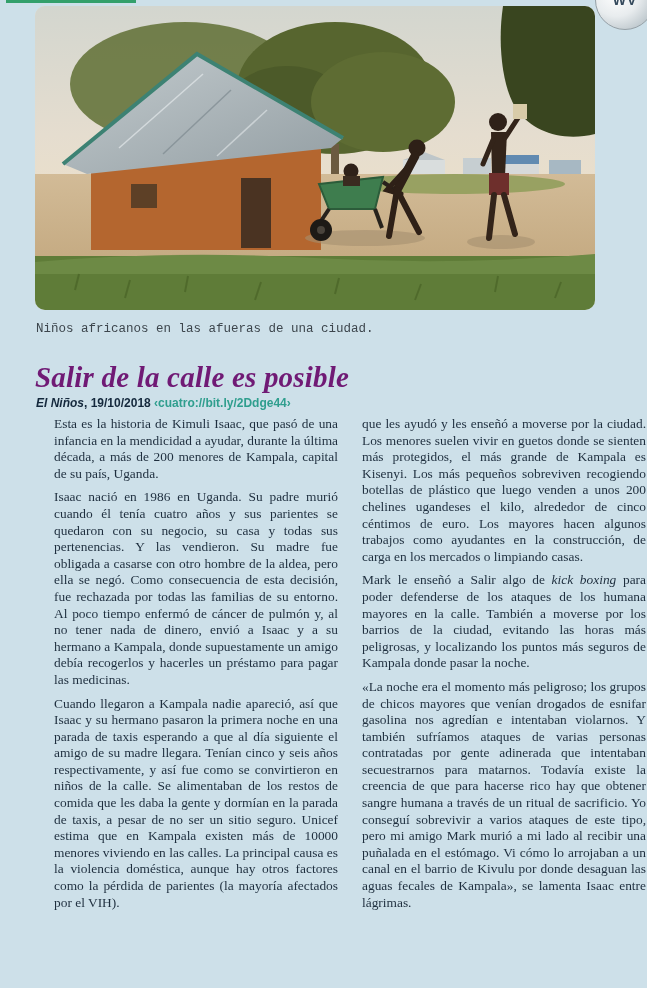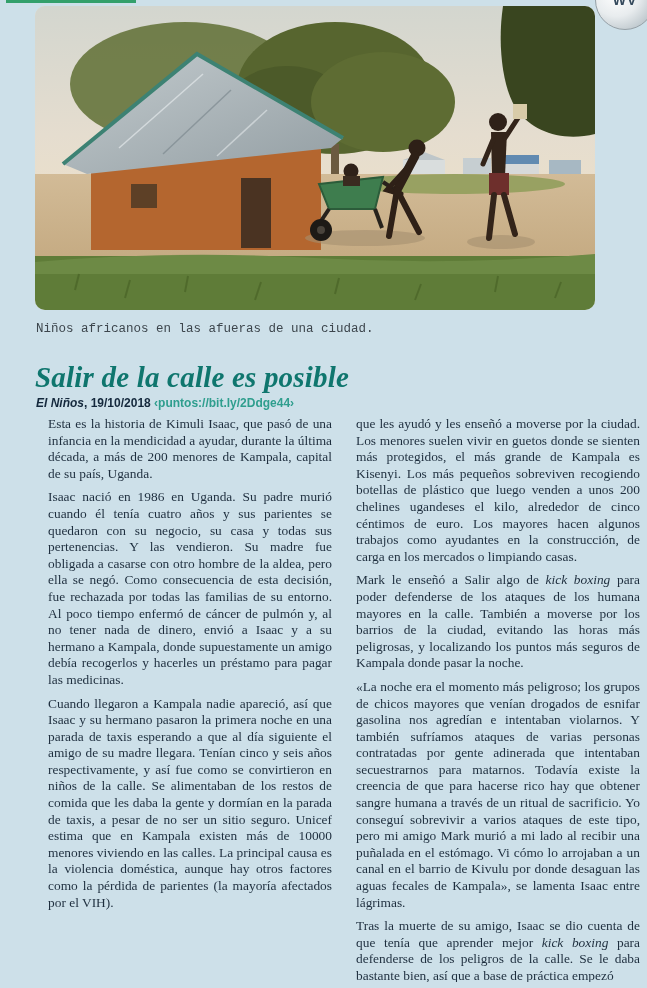--- a/index.html
+++ b/index.html
@@ -20,30 +20,30 @@
     position:absolute;left:35px;top:6px;width:560px;height:304px;
     border-radius:10px;overflow:hidden;background:#e3ddd0;
   }
   .caption{
     position:absolute;left:36px;top:322px;width:559px;
     font-size:12.5px;color:#3d464d;font-family:Liberation Mono, monospace;
   }
   .headline{
     position:absolute;left:35px;top:342px;width:560px;
     font-family:"Liberation Serif",serif;font-style:italic;font-weight:bold;
-    font-size:29px;color:#0f766e;letter-spacing:.2px;
+    font-size:29px;color:#701a75;letter-spacing:.2px;
   }
   .byline{
     position:absolute;left:36px;top:396px;width:560px;
     font-size:12px;font-weight:bold;color:#14283c;
   }
   .byline .src{font-style:italic;}
   .byline .url{color:#2f9e8e;}
   .columns{
-    position:absolute;left:48px;top:416px;width:592px;height:566px;
+    position:absolute;left:54px;top:416px;width:592px;height:566px;
     display:flex;gap:24px;overflow:hidden;
   }
   .col{
     width:284px;flex:0 0 284px;
     font-family:"Liberation Serif",serif;
     font-size:13.4px;line-height:16.6px;text-align:justify;color:#1e2e3e;
   }
   .col p{margin:0 0 7px 0;}
 </style>
 </head>
@@ -151,28 +151,27 @@
         <line x1="520" y1="292" x2="526" y2="276"></line>
     </g>
   </svg>
 </div>
 
 <div class="caption">Niños africanos en las afueras de una ciudad.</div>
 
 <h1 class="headline">Salir de la calle es posible</h1>
 
 <div class="byline">
-  <span class="src">El Niños</span><span>, 19/10/2018 </span><span class="url">‹puntos://bit.ly/2Ddge44›</span>
+  <span class="src">El Niños</span><span>, 19/10/2018 </span><span class="url">‹cuatro://bit.ly/2Ddge44›</span>
 </div>
 
 <div class="columns">
   <div class="col">
       <p><span>Esta es la historia de Kimuli Isaac, que pasó de una infancia en la mendicidad a ayudar, durante la última década, a más de 200 menores de Kampala, capital de su país, Uganda.</span></p>
       <p><span>Isaac nació en 1986 en Uganda. Su padre murió cuando él tenía cuatro años y sus parientes se quedaron con su negocio, su casa y todas sus pertenencias. Y las vendieron. Su madre fue obligada a casarse con otro hombre de la aldea, pero ella se negó. Como consecuencia de esta decisión, fue rechazada por todas las familias de su entorno. Al poco tiempo enfermó de cáncer de pulmón y, al no tener nada de dinero, envió a Isaac y a su hermano a Kampala, donde supuestamente un amigo debía recogerlos y hacerles un préstamo para pagar las medicinas.</span></p>
       <p><span>Cuando llegaron a Kampala nadie apareció, así que Isaac y su hermano pasaron la primera noche en una parada de taxis esperando a que al día siguiente el amigo de su madre llegara. Tenían cinco y seis años respectivamente, y así fue como se convirtieron en niños de la calle. Se alimentaban de los restos de comida que les daba la gente y dormían en la parada de taxis, a pesar de no ser un sitio seguro. Unicef estima que en Kampala existen más de 10000 menores viviendo en las calles. La principal causa es la violencia doméstica, aunque hay otros factores como la pérdida de parientes (la mayoría afectados por el VIH).</span></p>
     </div>
   <div class="col">
       <p><span>que les ayudó y les enseñó a moverse por la ciudad. Los menores suelen vivir en guetos donde se sienten más protegidos, el más grande de Kampala es Kisenyi. Los más pequeños sobreviven recogiendo botellas de plástico que luego venden a unos 200 chelines ugandeses el kilo, alrededor de cinco céntimos de euro. Los mayores hacen algunos trabajos como ayudantes en la construcción, de carga en los mercados o limpiando casas.</span></p>
       <p><span>Mark le enseñó a Salir algo de </span><i>kick boxing</i><span> para poder defenderse de los ataques de los humana mayores en la calle. También a moverse por los barrios de la ciudad, evitando las horas más peligrosas, y localizando los puntos más seguros de Kampala donde pasar la noche.</span></p>
       <p><span>«La noche era el momento más peligroso; los grupos de chicos mayores que venían drogados de esnifar gasolina nos agredían e intentaban violarnos. Y también sufríamos ataques de varias personas contratadas por gente adinerada que intentaban secuestrarnos para matarnos. Todavía existe la creencia de que para hacerse rico hay que obtener sangre humana a través de un ritual de sacrificio. Yo conseguí sobrevivir a varios ataques de este tipo, pero mi amigo Mark murió a mi lado al recibir una puñalada en el estómago. Vi cómo lo arrojaban a un canal en el barrio de Kivulu por donde desaguan las aguas fecales de Kampala», se lamenta Isaac entre lágrimas.</span></p>
-      <p><span>Tras la muerte de su amigo, Isaac se dio cuenta de que tenía que aprender mejor </span><i>kick boxing</i><span> para defenderse de los peligros de la calle. Se le daba bastante bien, así que a base de práctica empezó</span></p>
     </div>
 </div>
 
 </body></html>

